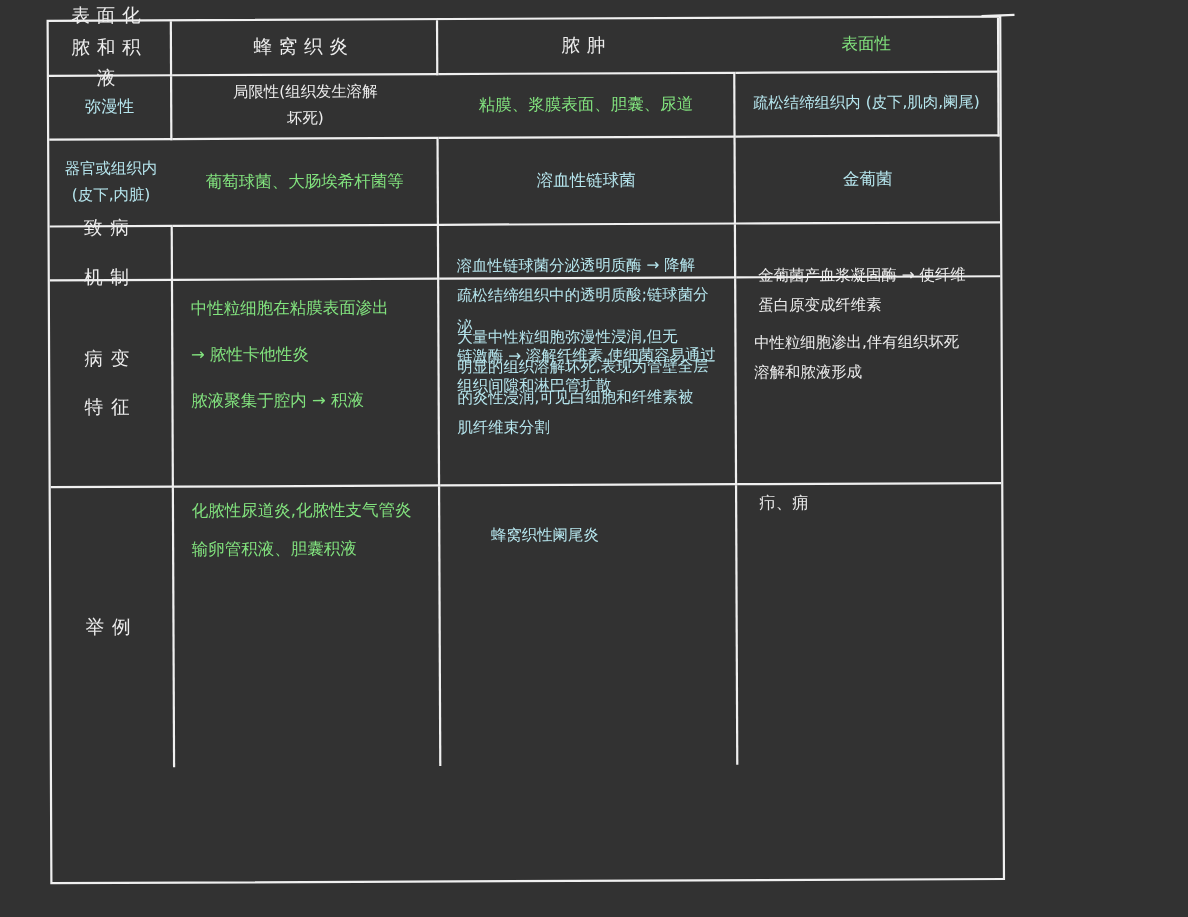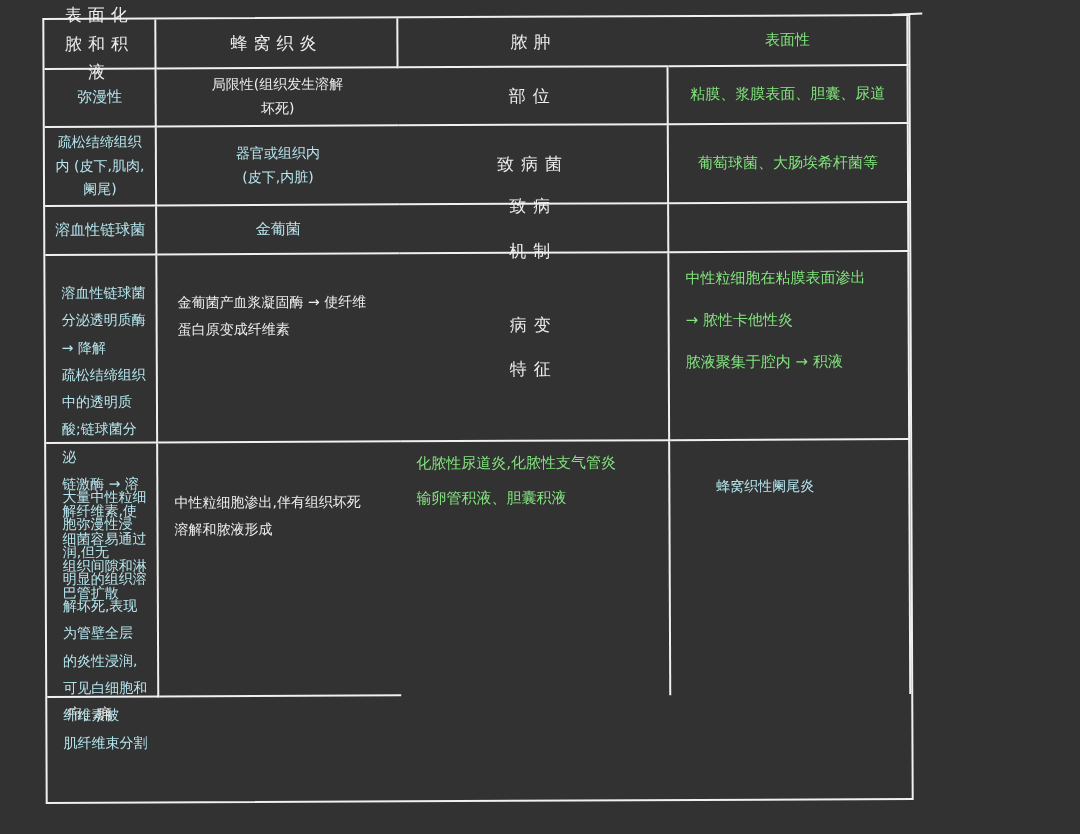--- a/index.html
+++ b/index.html
@@ -70,27 +70,25 @@
 
   <div class="cell hdr w">表面化脓和积液</div>
   <div class="cell hdr w">蜂窝织炎</div>
   <div class="cell hdr w lastcol">脓肿</div>
 
   <div class="cell g">表面性</div>
   <div class="cell b">弥漫性</div>
   <div class="cell w lastcol fs14">局限性(组织发生溶解
 坏死)</div>
 
-  <div class="cell lbl w">部位</div>
   <div class="cell g">粘膜、浆膜表面、胆囊、尿道</div>
   <div class="cell b fs14">疏松结缔组织内 (皮下,肌肉,阑尾)</div>
   <div class="cell b lastcol fs14">器官或组织内
 (皮下,内脏)</div>
 
-  <div class="cell lbl w">致病菌</div>
   <div class="cell g">葡萄球菌、大肠埃希杆菌等</div>
   <div class="cell b">溶血性链球菌</div>
   <div class="cell b lastcol">金葡菌</div>
 
   <div class="cell lbl w">致病
 机制</div>
   <div class="cell"></div>
   <div class="cell b tl pt24 pl16 fs14 lh19">溶血性链球菌分泌透明质酶 → 降解
 疏松结缔组织中的透明质酸;链球菌分泌
 链激酶 → 溶解纤维素,使细菌容易通过
@@ -103,17 +101,18 @@
   <div class="cell g tl pl16 lh28">中性粒细胞在粘膜表面渗出
 → 脓性卡他性炎
 脓液聚集于腔内 → 积液</div>
   <div class="cell b tl pt40 pl16 fs14 lh19">大量中性粒细胞弥漫性浸润,但无
 明显的组织溶解坏死,表现为管壁全层
 的炎性浸润,可见白细胞和纤维素被
 肌纤维束分割</div>
   <div class="cell w lastcol tl pt46 pl16 fs14 lh19">中性粒细胞渗出,伴有组织坏死
 溶解和脓液形成</div>
 
+  <div class="cell lbl w lastrow">举例</div>
   <div class="cell g lastrow tl pl16 lh23">化脓性尿道炎,化脓性支气管炎
 输卵管积液、胆囊积液</div>
   <div class="cell b lastrow tl pt34 pl46 fs14">蜂窝织性阑尾炎</div>
   <div class="cell w lastrow lastcol tl pl20">疖、痈</div>
 </div>
 
 </body></html>

